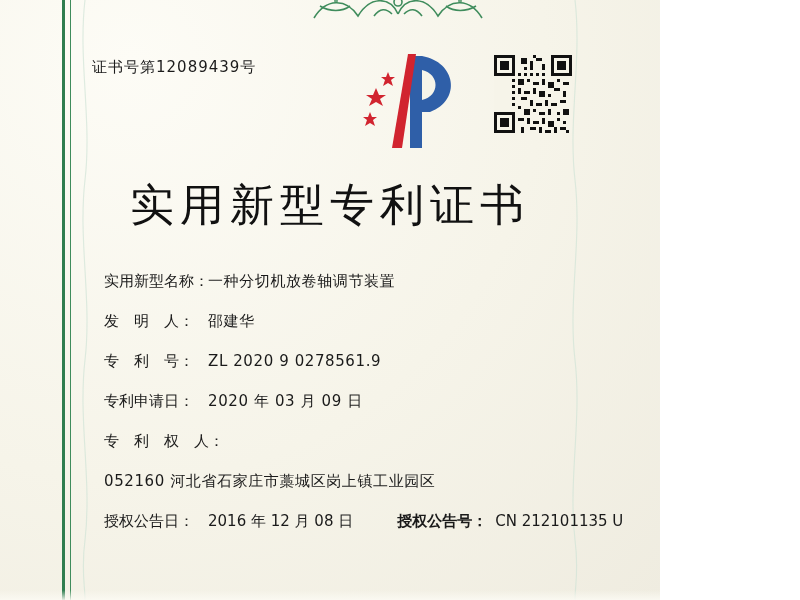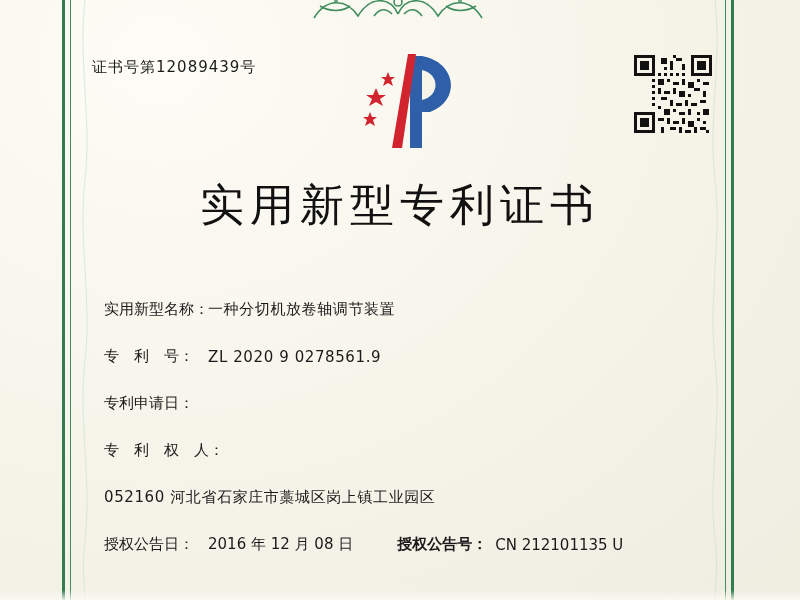--- a/index.html
+++ b/index.html
@@ -7,21 +7,21 @@
     padding: 0;
     width: 800px;
     height: 600px;
     overflow: hidden;
     background: #ffffff;
     font-family: "Liberation Serif", serif;
   }
 
   .page {
     position: relative;
-    width: 800px;
+    width: 660px;
     height: 600px;
     background: #a3a3a3;
     overflow: hidden;
   }
 
   
   .paper {
     position: absolute;
     left: 0; top: 0; right: 0; bottom: 0;
     background:
@@ -103,26 +103,25 @@
   }
 
   
   .fields {
     position: absolute;
     left: 104px; top: 272px;
     width: 600px;
   }
   .row {
     display: flex;
-    align-items: flex-end;
+    align-items: flex-start;
     margin-bottom: 21px;
     font-size: 15px;
     color: #1a1a1a;
     font-family: "DejaVu Sans", sans-serif;
-    margin-top: 28px;
   }
   .row .label {
     width: 104px;
     flex: 0 0 104px;
     letter-spacing: 0px;
     white-space: nowrap;
   }
   .row .value {
     flex: 1 1 auto;
     letter-spacing: .6px;
@@ -294,28 +293,33 @@
 
   <div class="title">实用新型专利证书</div>
 
   <div class="fields">
 
     <div class="row">
       <span class="label">实用新型名称：</span>
       <span class="value">一种分切机放卷轴调节装置</span>
     </div>
 
+    <div class="row">
+      <span class="label">发　明　人：</span>
+      <span class="value">邵建华</span>
+    </div>
 
     <div class="row">
       <span class="label">专　利　号：</span>
       <span class="value">ZL 2020 9 0278561.9</span>
     </div>
 
     <div class="row">
       <span class="label">专利申请日：</span>
+      <span class="value">2020 年 03 月 09 日</span>
     </div>
 
     <div class="row">
       <span class="label">专　利　权　人：</span>
     </div>
 
     <div class="row">
       <span class="value">052160 河北省石家庄市藁城区岗上镇工业园区</span>
     </div>
 

